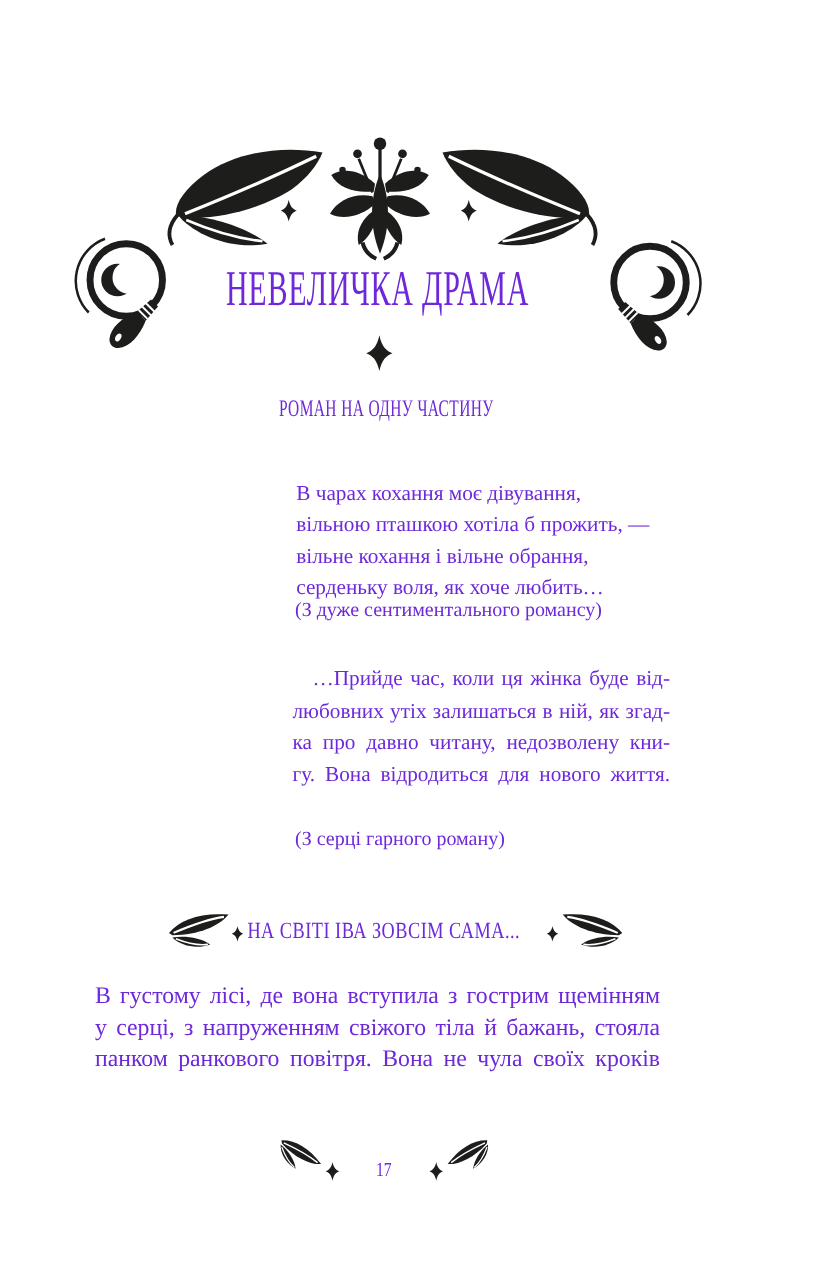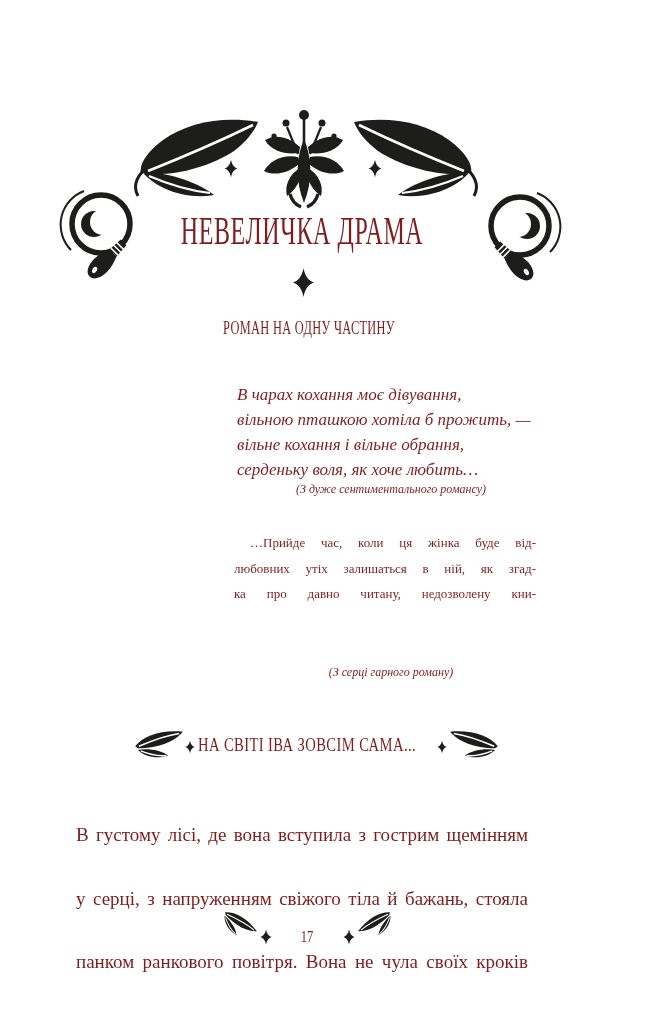--- a/index.html
+++ b/index.html
@@ -1,18 +1,18 @@
 <!DOCTYPE html>
 <html><head>
 <meta charset="utf-8">
 <style>
   html,body{margin:0;padding:0;background:#ffffff;}
   .page{
     position:relative;width:653px;height:1024px;background:#ffffff;overflow:hidden;
-    font-family:"Liberation Serif",serif;color:#7f1d1d;
+    font-family:"Liberation Serif",serif;color:#6d28d9;
   }
   .abs{position:absolute;}
   
   .title{
     top:211px;left:302px;font-size:40px;line-height:40px;letter-spacing:1px;
     white-space:nowrap;transform:translateX(-50%) scaleX(0.60);
   }
   .subtitle{
     top:318px;left:309px;font-size:19px;line-height:19px;letter-spacing:0.5px;
     white-space:nowrap;transform:translateX(-50%) scaleX(0.65);
@@ -20,30 +20,30 @@
   .heading{
     top:736px;left:307px;font-size:18.5px;line-height:18.5px;letter-spacing:0.5px;
     white-space:nowrap;transform:translateX(-50%) scaleX(0.79);
   }
   .pagenum{
     top:929px;left:307px;font-size:16px;line-height:16px;
     white-space:nowrap;transform:translateX(-50%) scaleX(0.78);
   }
   
   .epigraph-verse{left:237px;top:382px;font-size:17px;line-height:25px;}
-  .epigraph-verse .line{white-space:nowrap;font-style:italic;}
-  .attribution{font-style:italic;font-size:12px;line-height:20px;text-align:center;}
+  .epigraph-verse .line{white-space:nowrap;}
+  .attribution{font-size:16px;line-height:20px;text-align:left;}
   .attr1{left:236px;top:479px;width:310px;}
   .attr2{left:236px;top:662px;width:310px;}
-  .epigraph-prose{left:234px;top:530px;width:302px;font-size:13px;line-height:25.6px;}
+  .epigraph-prose{left:234px;top:530px;width:302px;font-size:17px;line-height:25.6px;}
   .epigraph-prose .line{text-align:justify;text-align-last:justify;}
   .epigraph-prose .line:first-child{padding-left:16px;}
   .epigraph-prose .line:last-child{text-align-last:justify;}
   .body-par{left:76px;top:784px;width:452px;font-size:19px;line-height:25.6px;}
-  .body-par .line{text-align:justify;text-align-last:justify;margin-top:38px;}
+  .body-par .line{text-align:justify;text-align-last:justify;}
   svg{display:block;}
   .ink{fill:#1d1d1b;}
 </style>
 </head>
 <body>
 
 <div class="page">
 
   <svg class="abs" style="left:130px;top:114px;" width="130" height="92" viewBox="0 0 130 92">
     <path class="ink" d="M128,8 C94,2 58,8 33,26 C17,38 9,50 11,59 C40,64 80,53 104,37 C116,28 124,18 128,8 Z"></path>
@@ -130,20 +130,21 @@
       <div class="line">вільною пташкою хотіла б прожить, —</div>
       <div class="line">вільне кохання і вільне обрання,</div>
       <div class="line">серденьку воля, як хоче любить…</div>
     </div>
   <div class="abs attribution attr1">(З дуже сентиментального романсу)</div>
 
   <div class="abs epigraph-prose">
       <div class="line">…Прийде час, коли ця жінка буде від-</div>
       <div class="line">любовних утіх залишаться в ній, як згад-</div>
       <div class="line">ка про давно читану, недозволену кни-</div>
+      <div class="line">гу. Вона відродиться для нового життя.</div>
     </div>
   <div class="abs attribution attr2">(З серці гарного роману)</div>
 
   <svg class="abs" style="left:133px;top:728px;" width="52" height="33" viewBox="0 0 56 36">
     <path class="ink" d="M2,20 C12,8 30,2 54,4 C46,14 28,22 5,22 Z"></path>
     <path d="M6,20 C20,14 36,8 50,6" stroke="#ffffff" stroke-width="1.8" fill="none"></path>
     <path class="ink" d="M5,24 C13,32 27,34 38,30 C30,24 15,22 5,24 Z"></path>
     <path d="M8,25 C18,29 28,31 36,30" stroke="#ffffff" stroke-width="1.4" fill="none"></path>
   </svg>
   <svg class="abs" style="left:185px;top:740px;" width="10" height="14" viewBox="-12 -16 24 32">

